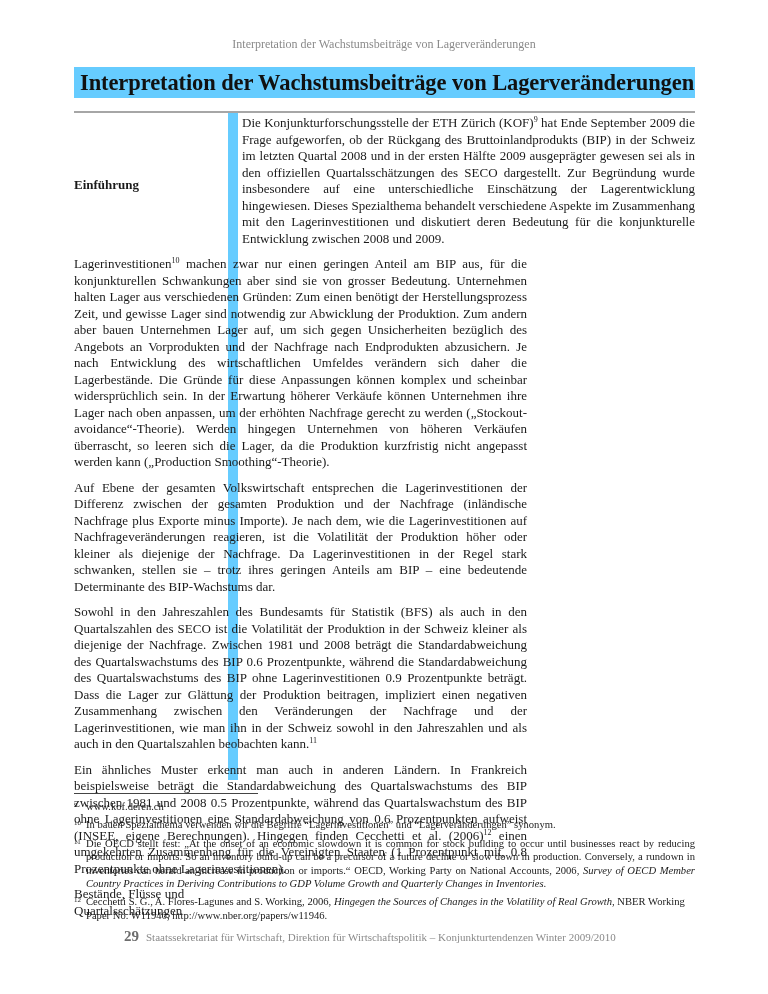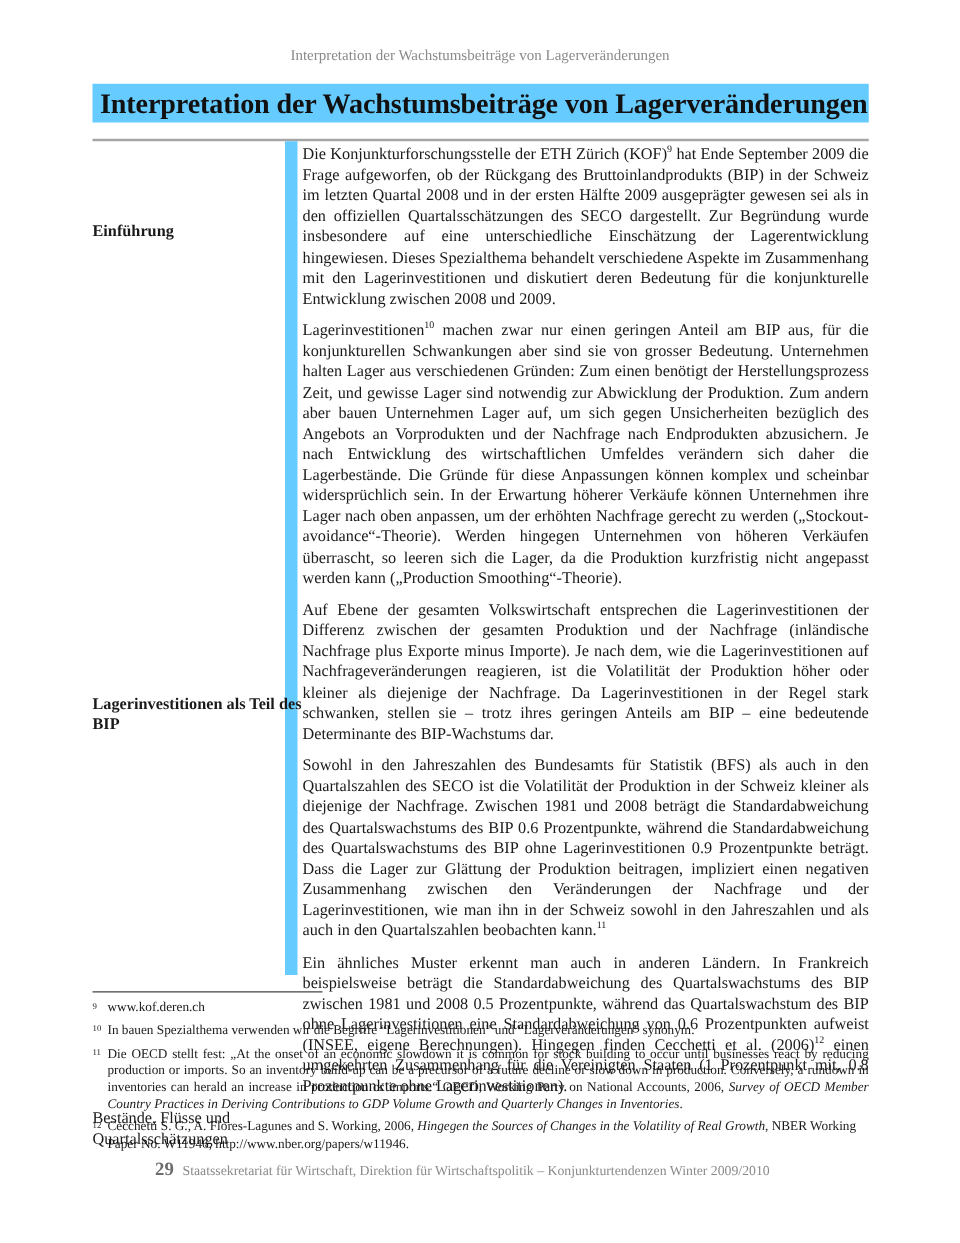--- a/index.html
+++ b/index.html
@@ -44,21 +44,20 @@
 <div class="content">
 
   <div class="section">
     <div class="label bold">Einführung</div>
     <div class="body-col">
       <p><span>Die Konjunkturforschungsstelle der ETH Zürich (KOF)</span><sup>9</sup><span> hat Ende September 2009 die Frage aufgeworfen, ob der Rückgang des Bruttoinlandprodukts (BIP) in der Schweiz im letzten Quartal 2008 und in der ersten Hälfte 2009 ausgeprägter gewesen sei als in den offiziellen Quartalsschätzungen des SECO dargestellt. Zur Begründung wurde insbesondere auf eine unterschiedliche Einschätzung der Lagerentwicklung hingewiesen. Dieses Spezialthema behandelt verschiedene Aspekte im Zusammenhang mit den Lagerinvestitionen und diskutiert deren Bedeutung für die konjunkturelle Entwicklung zwischen 2008 und 2009.</span></p>
     </div>
   </div>
 
   <div class="section">
-    <div class="label bold">Lagerinvestitionen als Teil des BIP</div>
     <div class="body-col">
       <p><span>Lagerinvestitionen</span><sup>10</sup><span> machen zwar nur einen geringen Anteil am BIP aus, für die konjunkturellen Schwankungen aber sind sie von grosser Bedeutung. Unternehmen halten Lager aus verschiedenen Gründen: Zum einen benötigt der Herstellungsprozess Zeit, und gewisse Lager sind notwendig zur Abwicklung der Produktion. Zum andern aber bauen Unternehmen Lager auf, um sich gegen Unsicherheiten bezüglich des Angebots an Vorprodukten und der Nachfrage nach Endprodukten abzusichern. Je nach Entwicklung des wirtschaftlichen Umfeldes verändern sich daher die Lagerbestände. Die Gründe für diese Anpassungen können komplex und scheinbar widersprüchlich sein. In der Erwartung höherer Verkäufe können Unternehmen ihre Lager nach oben anpassen, um der erhöhten Nachfrage gerecht zu werden („Stockout-avoidance“-Theorie). Werden hingegen Unternehmen von höheren Verkäufen überrascht, so leeren sich die Lager, da die Produktion kurzfristig nicht angepasst werden kann („Production Smoothing“-Theorie).</span></p>
       <p><span>Auf Ebene der gesamten Volkswirtschaft entsprechen die Lagerinvestitionen der Differenz zwischen der gesamten Produktion und der Nachfrage (inländische Nachfrage plus Exporte minus Importe). Je nach dem, wie die Lagerinvestitionen auf Nachfrageveränderungen reagieren, ist die Volatilität der Produktion höher oder kleiner als diejenige der Nachfrage. Da Lagerinvestitionen in der Regel stark schwanken, stellen sie – trotz ihres geringen Anteils am BIP – eine bedeutende Determinante des BIP-Wachstums dar.</span></p>
       <p><span>Sowohl in den Jahreszahlen des Bundesamts für Statistik (BFS) als auch in den Quartalszahlen des SECO ist die Volatilität der Produktion in der Schweiz kleiner als diejenige der Nachfrage. Zwischen 1981 und 2008 beträgt die Standardabweichung des Quartalswachstums des BIP 0.6 Prozentpunkte, während die Standardabweichung des Quartalswachstums des BIP ohne Lagerinvestitionen 0.9 Prozentpunkte beträgt. Dass die Lager zur Glättung der Produktion beitragen, impliziert einen negativen Zusammenhang zwischen den Veränderungen der Nachfrage und der Lagerinvestitionen, wie man ihn in der Schweiz sowohl in den Jahreszahlen und als auch in den Quartalszahlen beobachten kann.</span><sup>11</sup></p>
       <p><span>Ein ähnliches Muster erkennt man auch in anderen Ländern. In Frankreich beispielsweise beträgt die Standardabweichung des Quartalswachstums des BIP zwischen 1981 und 2008 0.5 Prozentpunkte, während das Quartalswachstum des BIP ohne Lagerinvestitionen eine Standardabweichung von 0.6 Prozentpunkten aufweist (INSEE, eigene Berechnungen). Hingegen finden Cecchetti et al. (2006)</span><sup>12</sup><span> einen umgekehrten Zusammenhang für die Vereinigten Staaten (1 Prozentpunkt mit, 0.8 Prozentpunkte ohne Lagerinvestitionen).</span></p>
     </div>
   </div>
 
   <div class="section">
     <div class="label">Bestände, Flüsse und Quartalsschätzungen</div>

